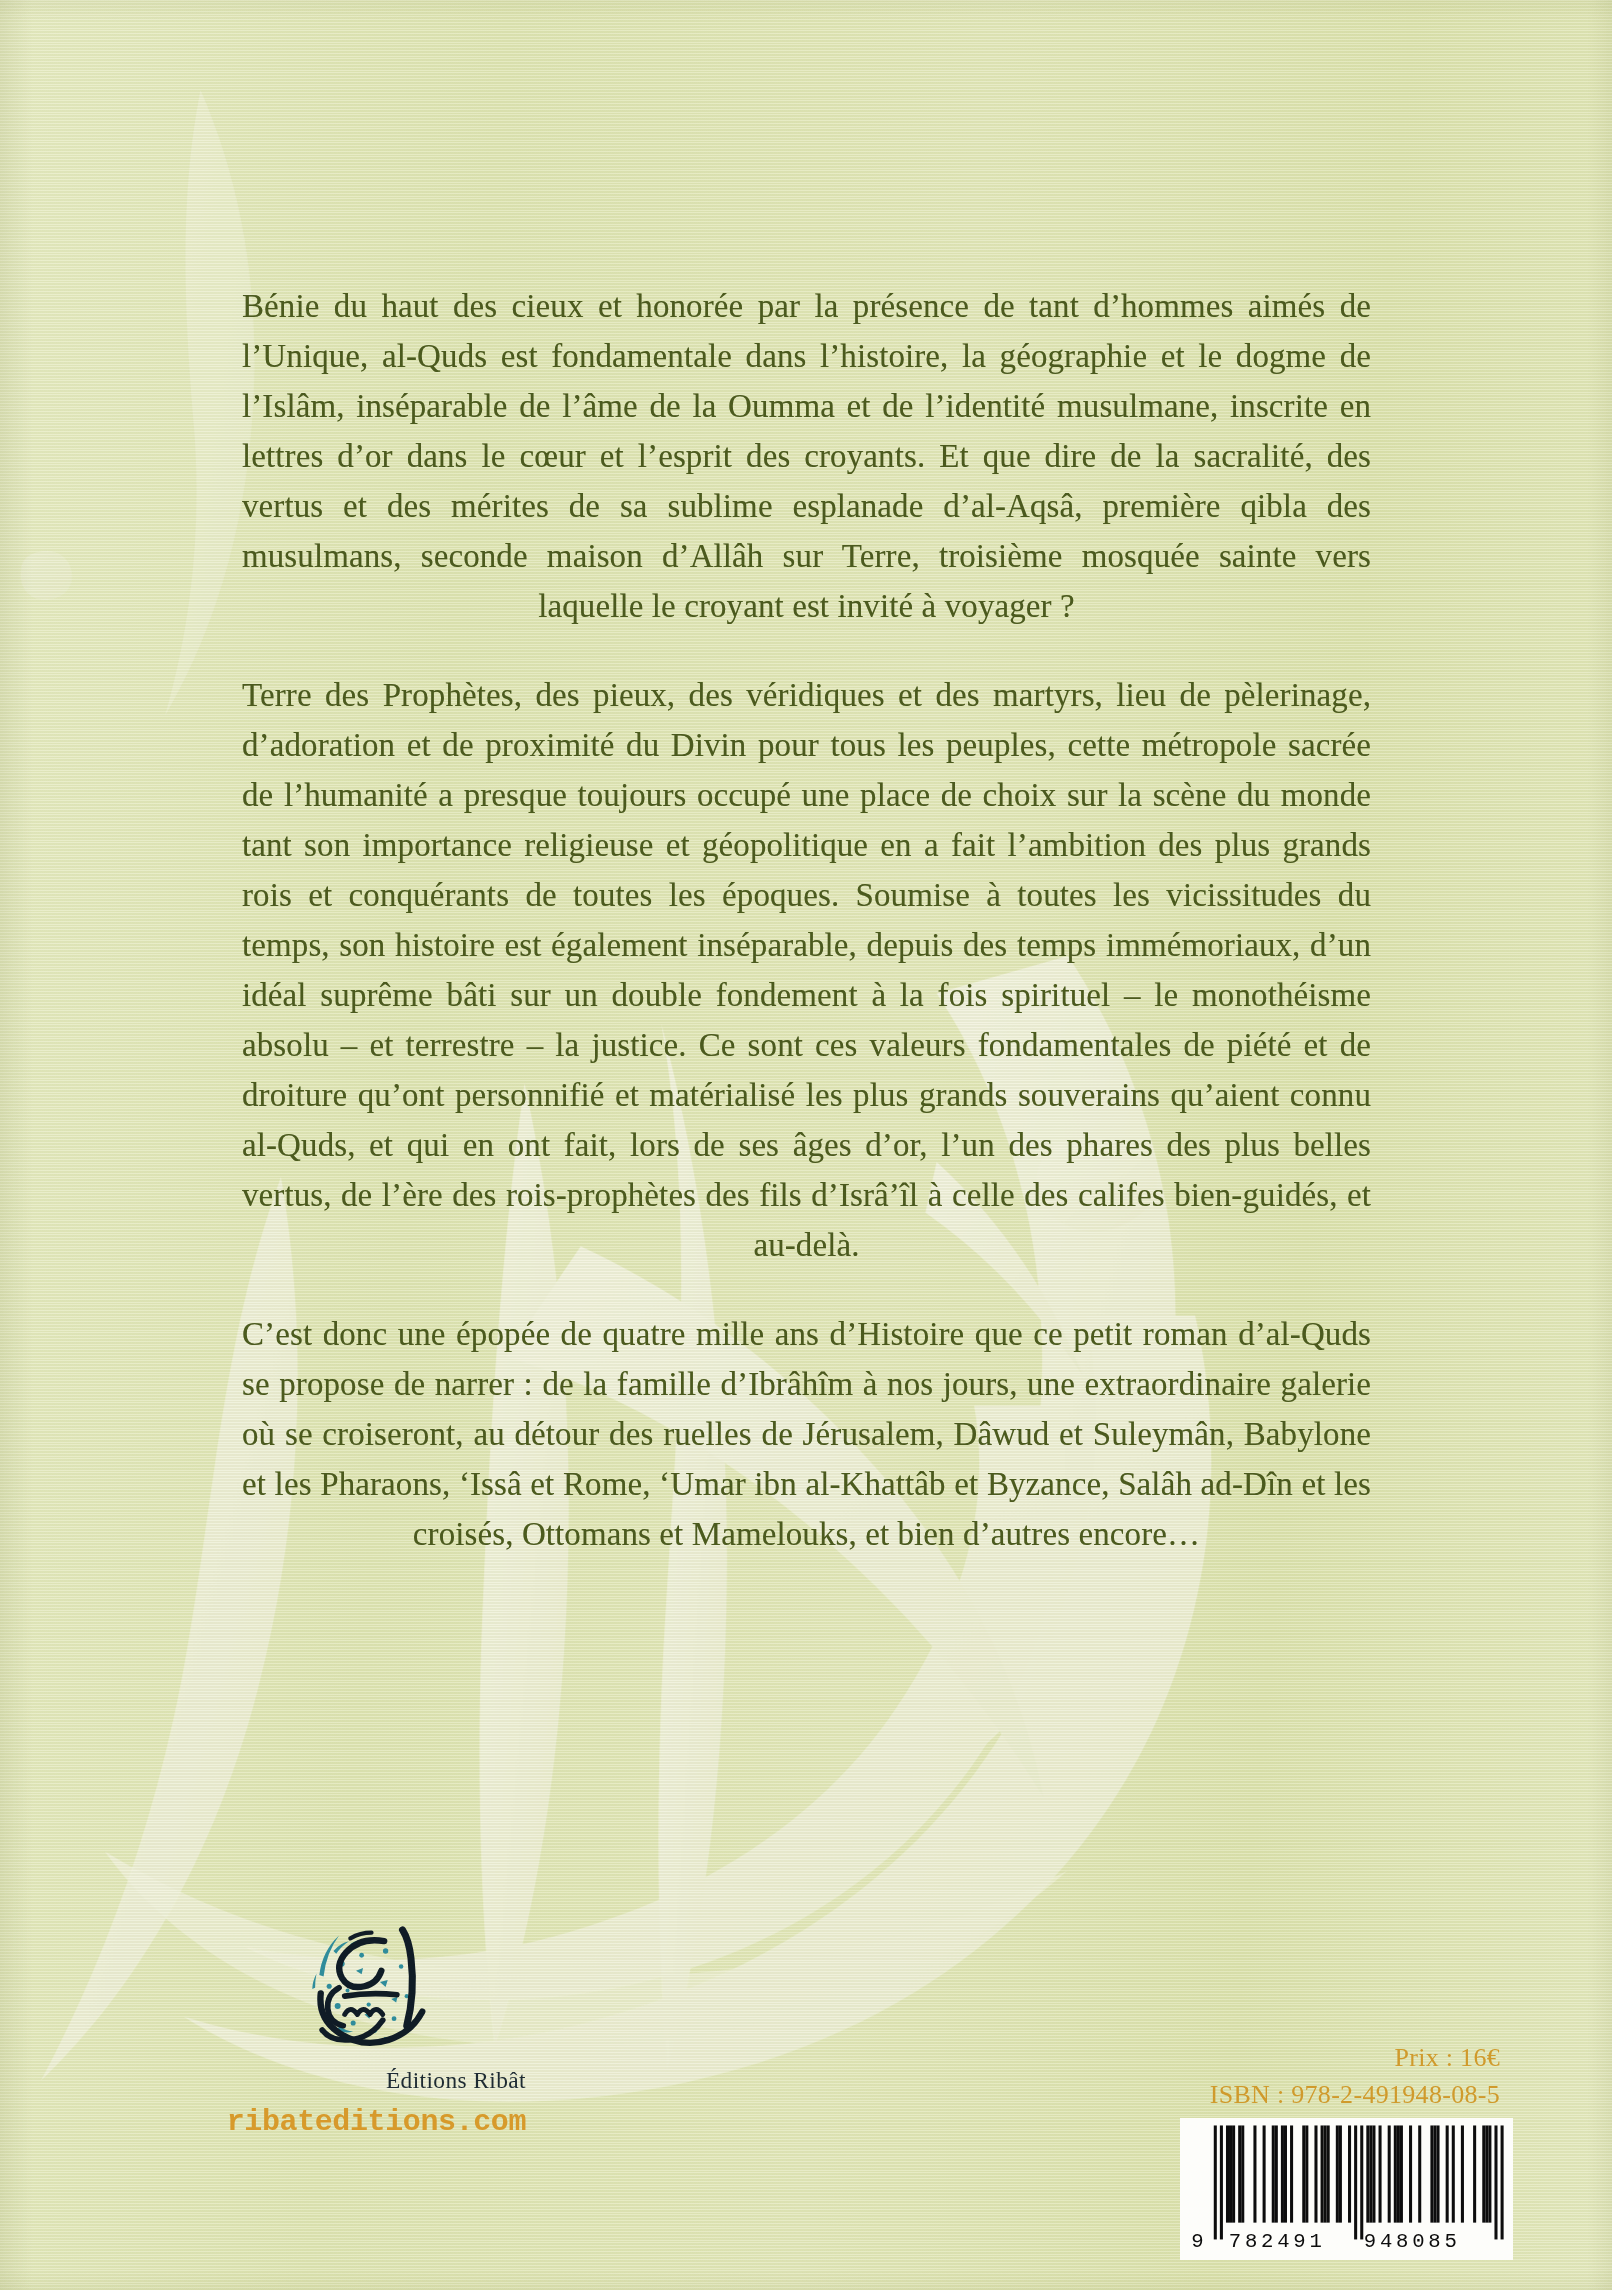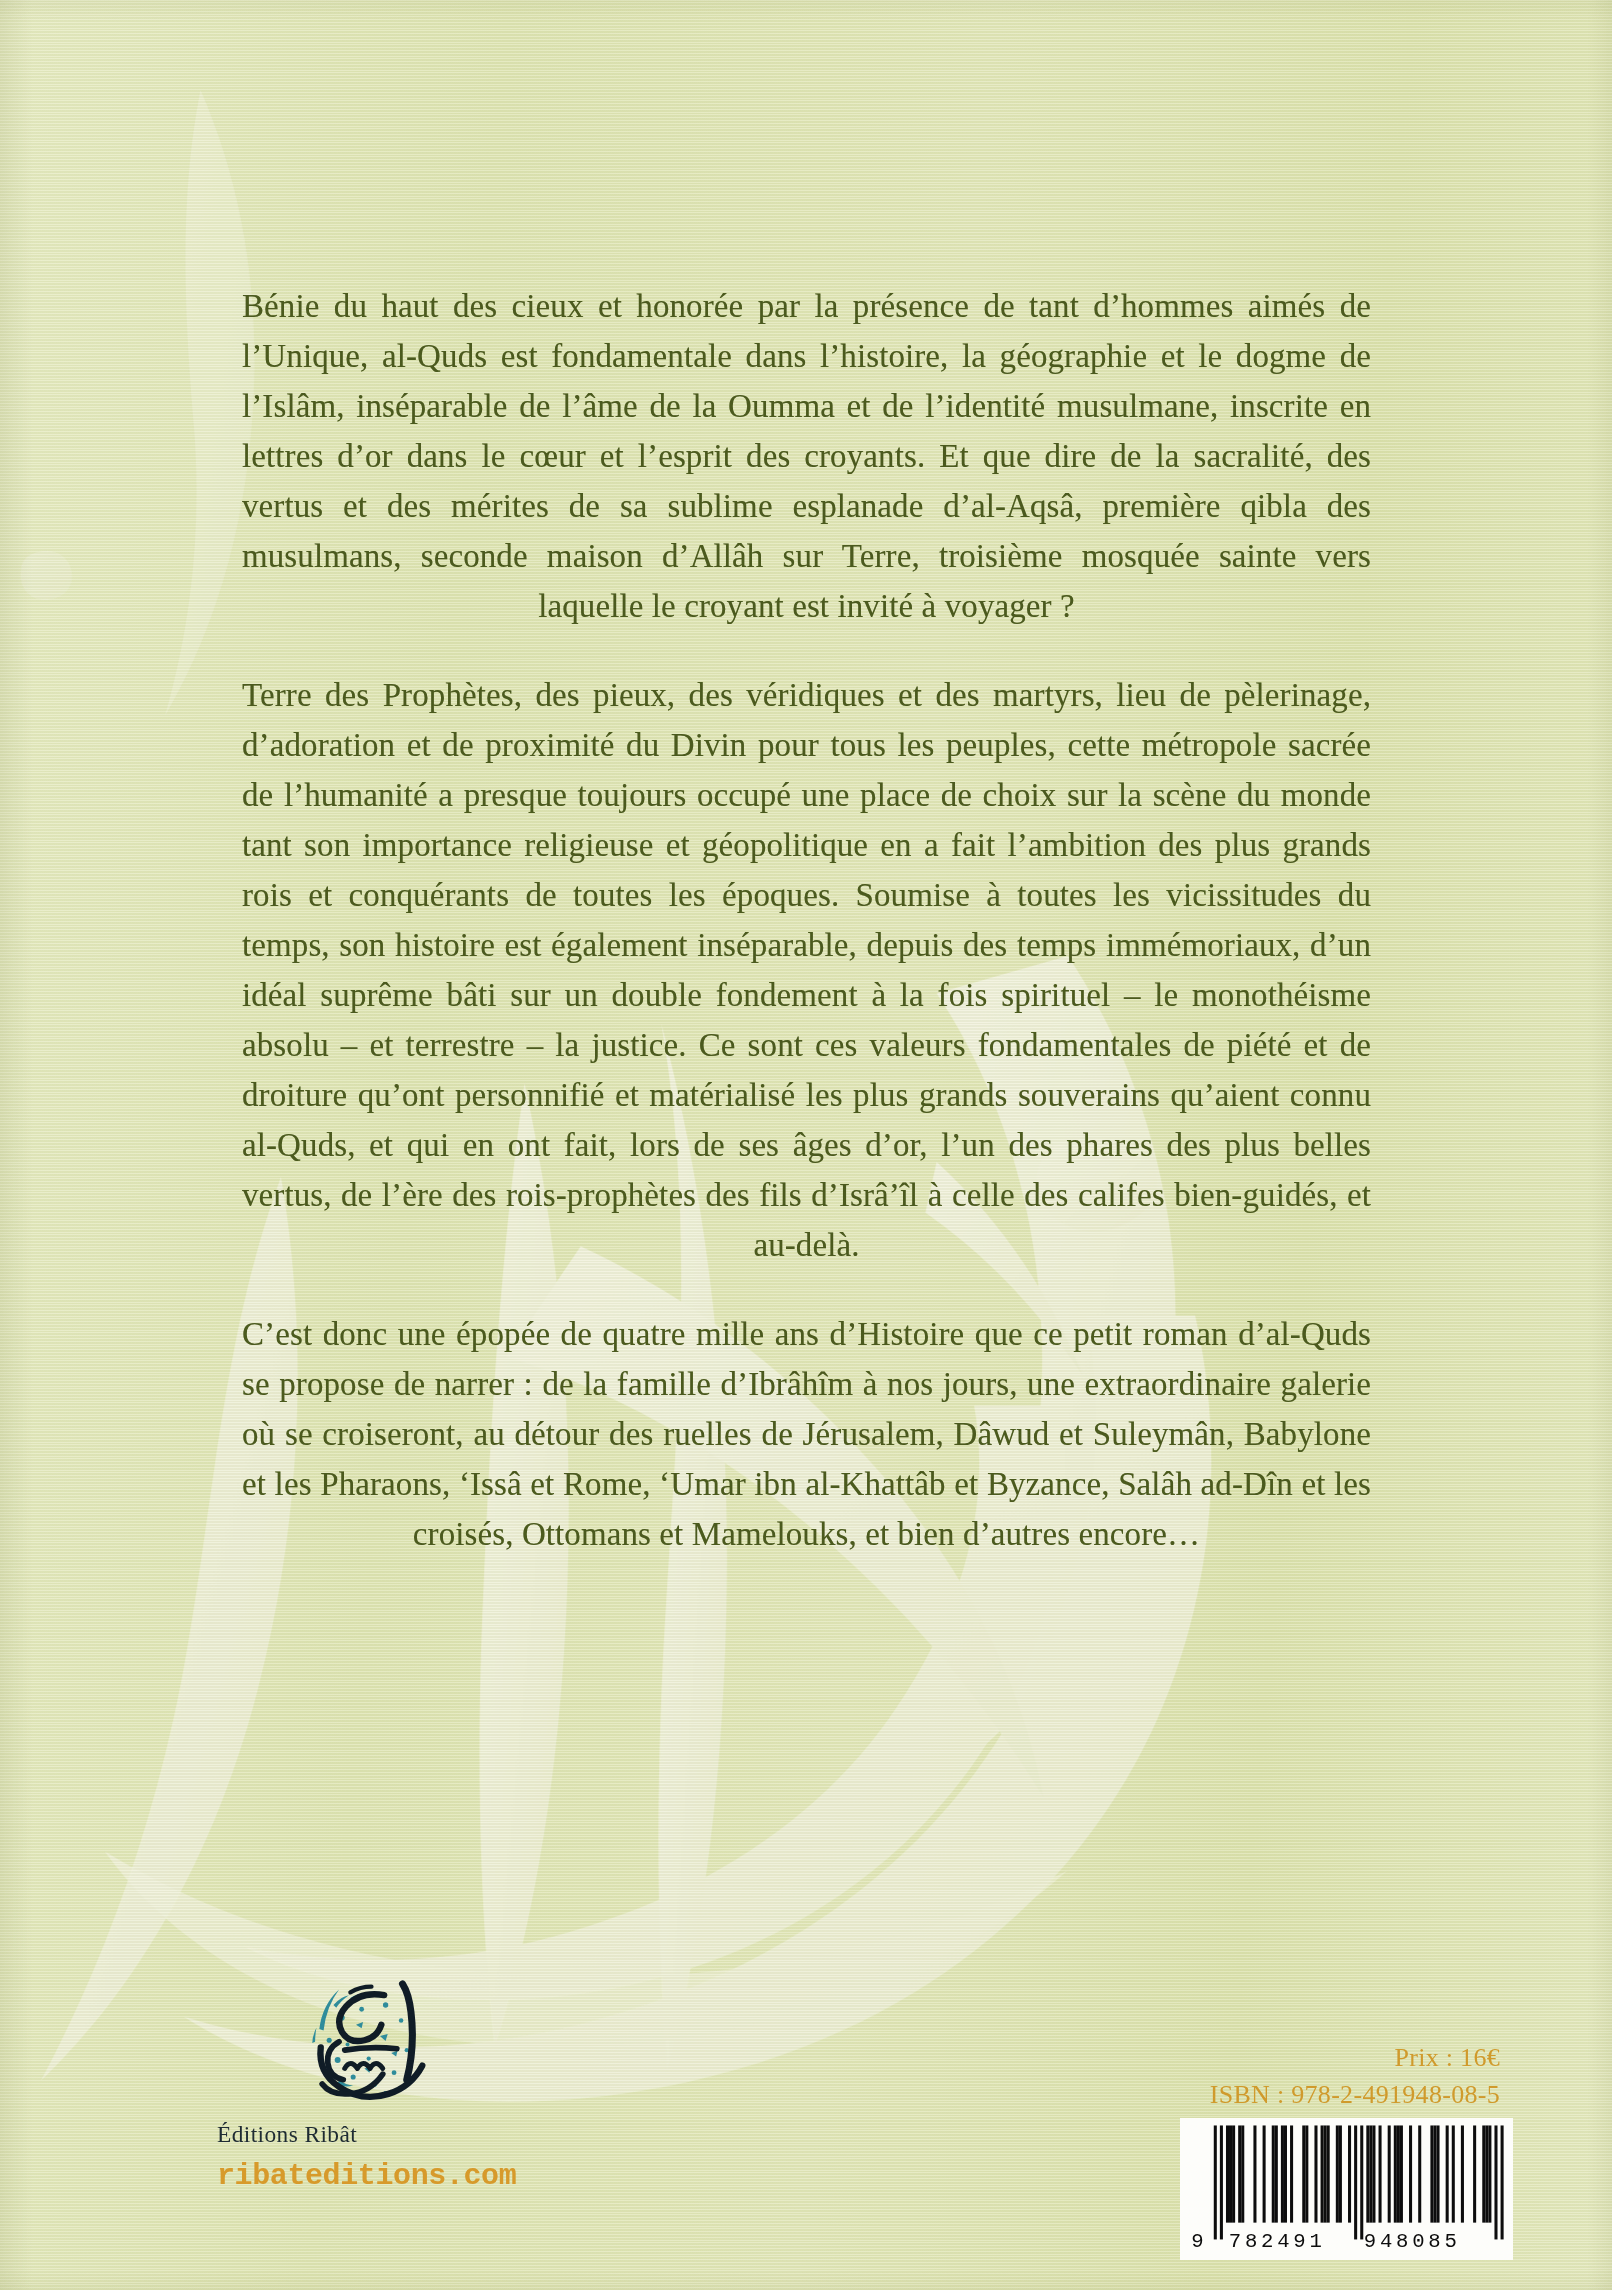--- a/index.html
+++ b/index.html
@@ -67,23 +67,23 @@
     letter-spacing: 0.1px;
     margin: 0 0 39px 0;
     text-shadow: 0 0 0.6px rgba(75,90,30,0.35);
   }
   .para:last-child { margin-bottom: 14px; }
 
   
   #publisher-block {
     position: absolute;
     left: 217px;
-    top: 1974px;
+    top: 1920px;
     width: 309px;
-    text-align: left;
+    text-align: right;
   }
   #publisher-logo-mark {
     width: 141px;
     height: 141px;
     margin: 0 auto 5.6px auto;
     display: block;
   }
   #publisher-name {
     font-size: 23.4px;
     color: #1e2b33;

